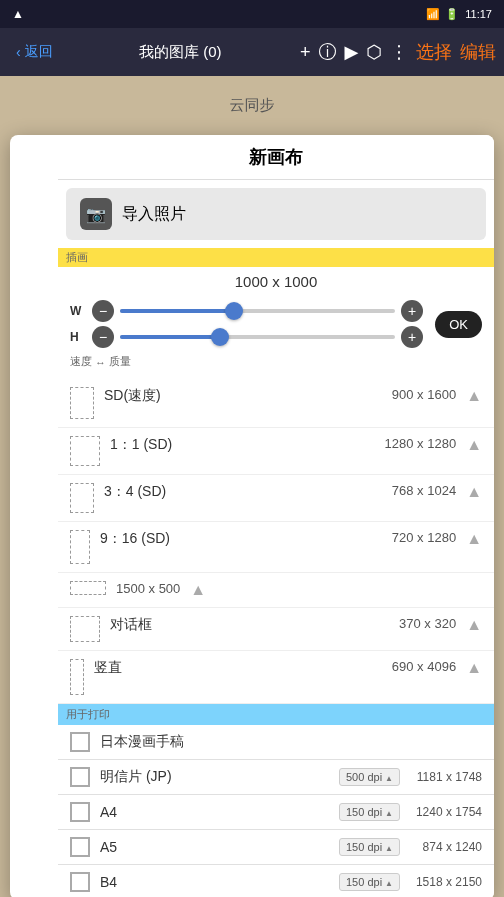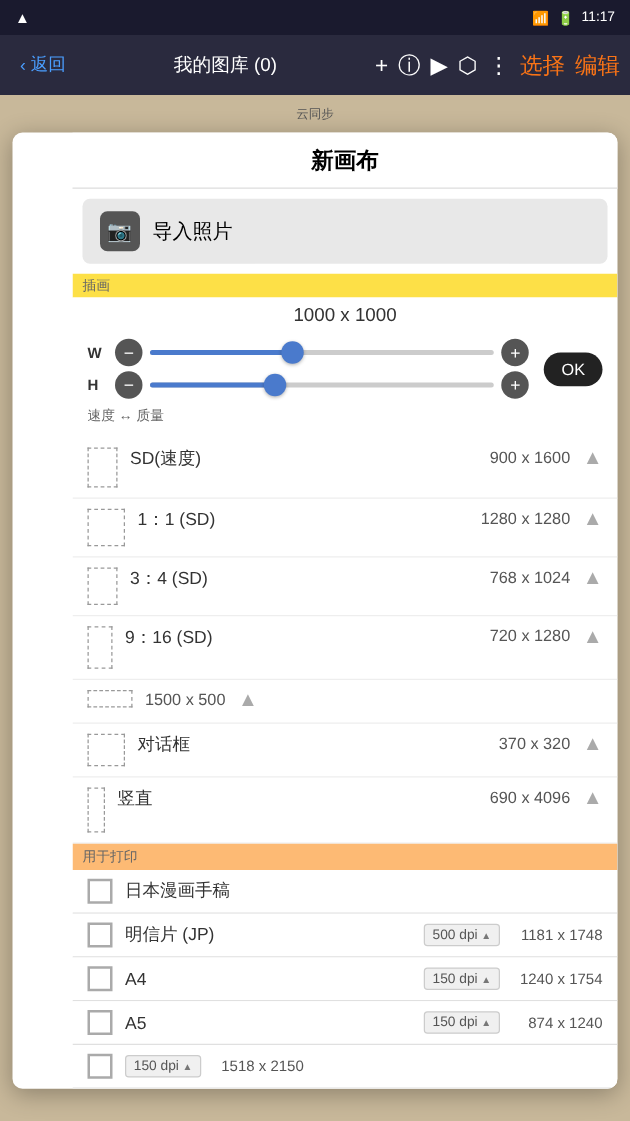--- a/index.html
+++ b/index.html
@@ -46,22 +46,22 @@
     .nav-actions {
       display: flex; align-items: center; gap: 8px; color: white;
     }
     .nav-actions span { font-size: 18px; cursor: pointer; }
     .nav-text-btn { font-size: 13px; color: #f97316; cursor: pointer; }
 
     
     .cloud-sync {
       text-align: center;
       background: #c8b89a;
-      padding: 8px;
-      font-size: 10px;
+      padding: 20px;
+      font-size: 15px;
       color: #555;
     }
 
     
     .modal {
       background: white;
       margin: 0 10px;
       border-radius: 8px;
       overflow: hidden;
       box-shadow: 0 4px 20px rgba(0,0,0,0.3);
@@ -195,21 +195,21 @@
     .preset-size {
       font-size: 13px;
       color: #555;
     }
     .preset-arrow {
       color: #aaa;
       font-size: 16px;
     }
 
     
-    .print-section { background: #fdba74; }
+    .print-section { background: #7dd3fc; }
     .print-item {
       display: flex;
       align-items: center;
       padding: 7px 12px;
       border-bottom: 1px solid #e0e0e0;
       background: white;
       gap: 10px;
     }
     .checkbox {
       width: 20px; height: 20px;
@@ -388,19 +388,20 @@
           <span class="print-size">1240 x 1754</span>
         </div>
         <div class="print-item">
     <div class="checkbox"></div>
     <span class="print-name">A5</span>
   <span class="dpi-badge">150 dpi</span>
           <span class="print-size">874 x 1240</span>
         </div>
         <div class="print-item">
     <div class="checkbox"></div>
+    <span class="print-name">B4</span>
   <span class="dpi-badge">150 dpi</span>
           <span class="print-size">1518 x 2150</span>
         </div>
       </div>
 
   </div>
 </div>
 
 </body></html>

